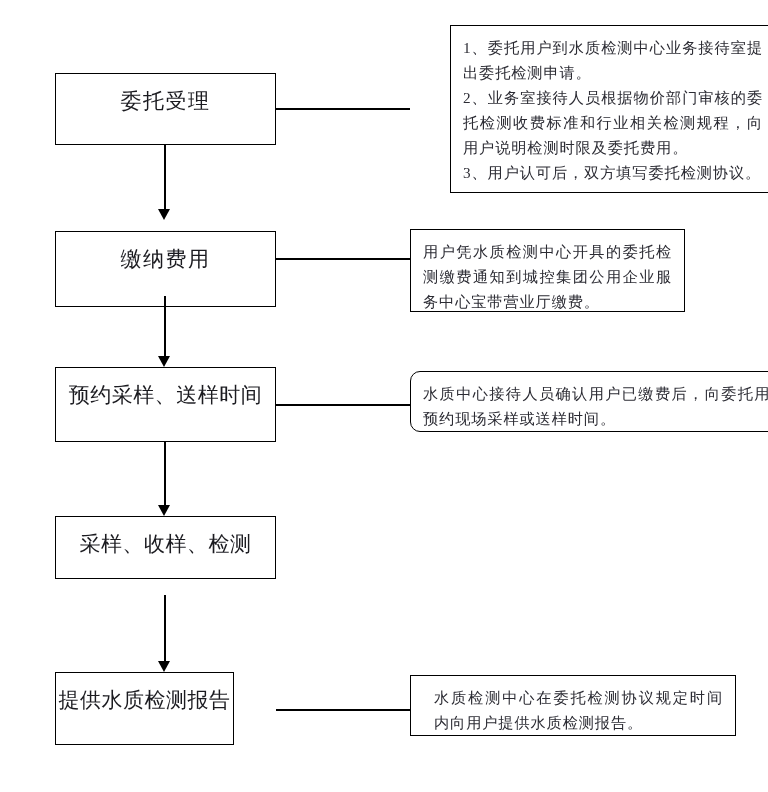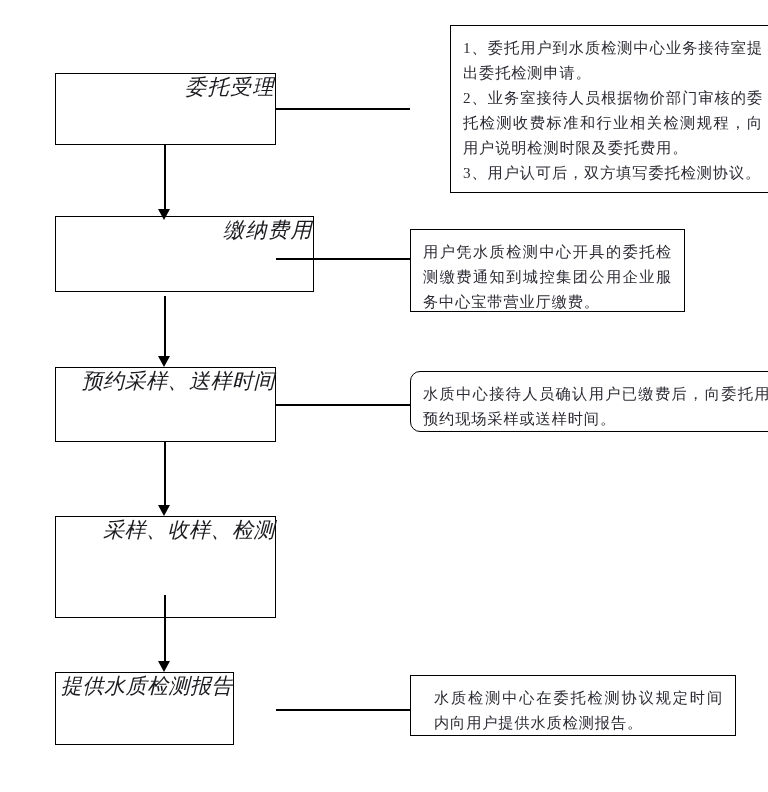--- a/index.html
+++ b/index.html
@@ -20,22 +20,22 @@
   }
 
   
   .proc-box {
     position: absolute;
     box-sizing: border-box;
     border: 1.4px solid #000000;
     background: #ffffff;
     display: flex;
     align-items: flex-start;
-    justify-content: flex-end;
-    font-style: italic;
+    justify-content: center;
+    padding-top: 14px;
   }
   .proc-label {
     font-family: "Liberation Sans", "DejaVu Sans", sans-serif;
     font-size: 21px;
     line-height: 1.25;
     color: #1b1b20;
     letter-spacing: 1.5px;
     white-space: nowrap;
   }
   .proc-label.tight { letter-spacing: 0.5px; font-size: 21px; }
@@ -81,29 +81,29 @@
 </style>
 </head>
 <body>
 
 <div id="canvas">
 
   <div class="proc-box" style="left:55px; top:73px; width:221px; height:72px;">
     <span class="proc-label">委托受理</span>
   </div>
 
-  <div class="proc-box" style="left:55px; top:216px; width:259px; height:76px;">
+  <div class="proc-box" style="left:55px; top:231px; width:221px; height:76px;">
     <span class="proc-label">缴纳费用</span>
   </div>
 
   <div class="proc-box" style="left:55px; top:367px; width:221px; height:75px;">
     <span class="proc-label tight">预约采样、送样时间</span>
   </div>
 
-  <div class="proc-box" style="left:55px; top:516px; width:221px; height:102px;">
+  <div class="proc-box" style="left:55px; top:516px; width:221px; height:63px;">
     <span class="proc-label tight">采样、收样、检测</span>
   </div>
 
   <div class="proc-box" style="left:55px; top:672px; width:179px; height:73px;">
     <span class="proc-label tight">提供水质检测报告</span>
   </div>
 
   <div class="v-line" style="left:164px; top:145px; height:64px;"></div>
   <div class="arrow-head" style="left:158px; top:209px;"></div>
 

